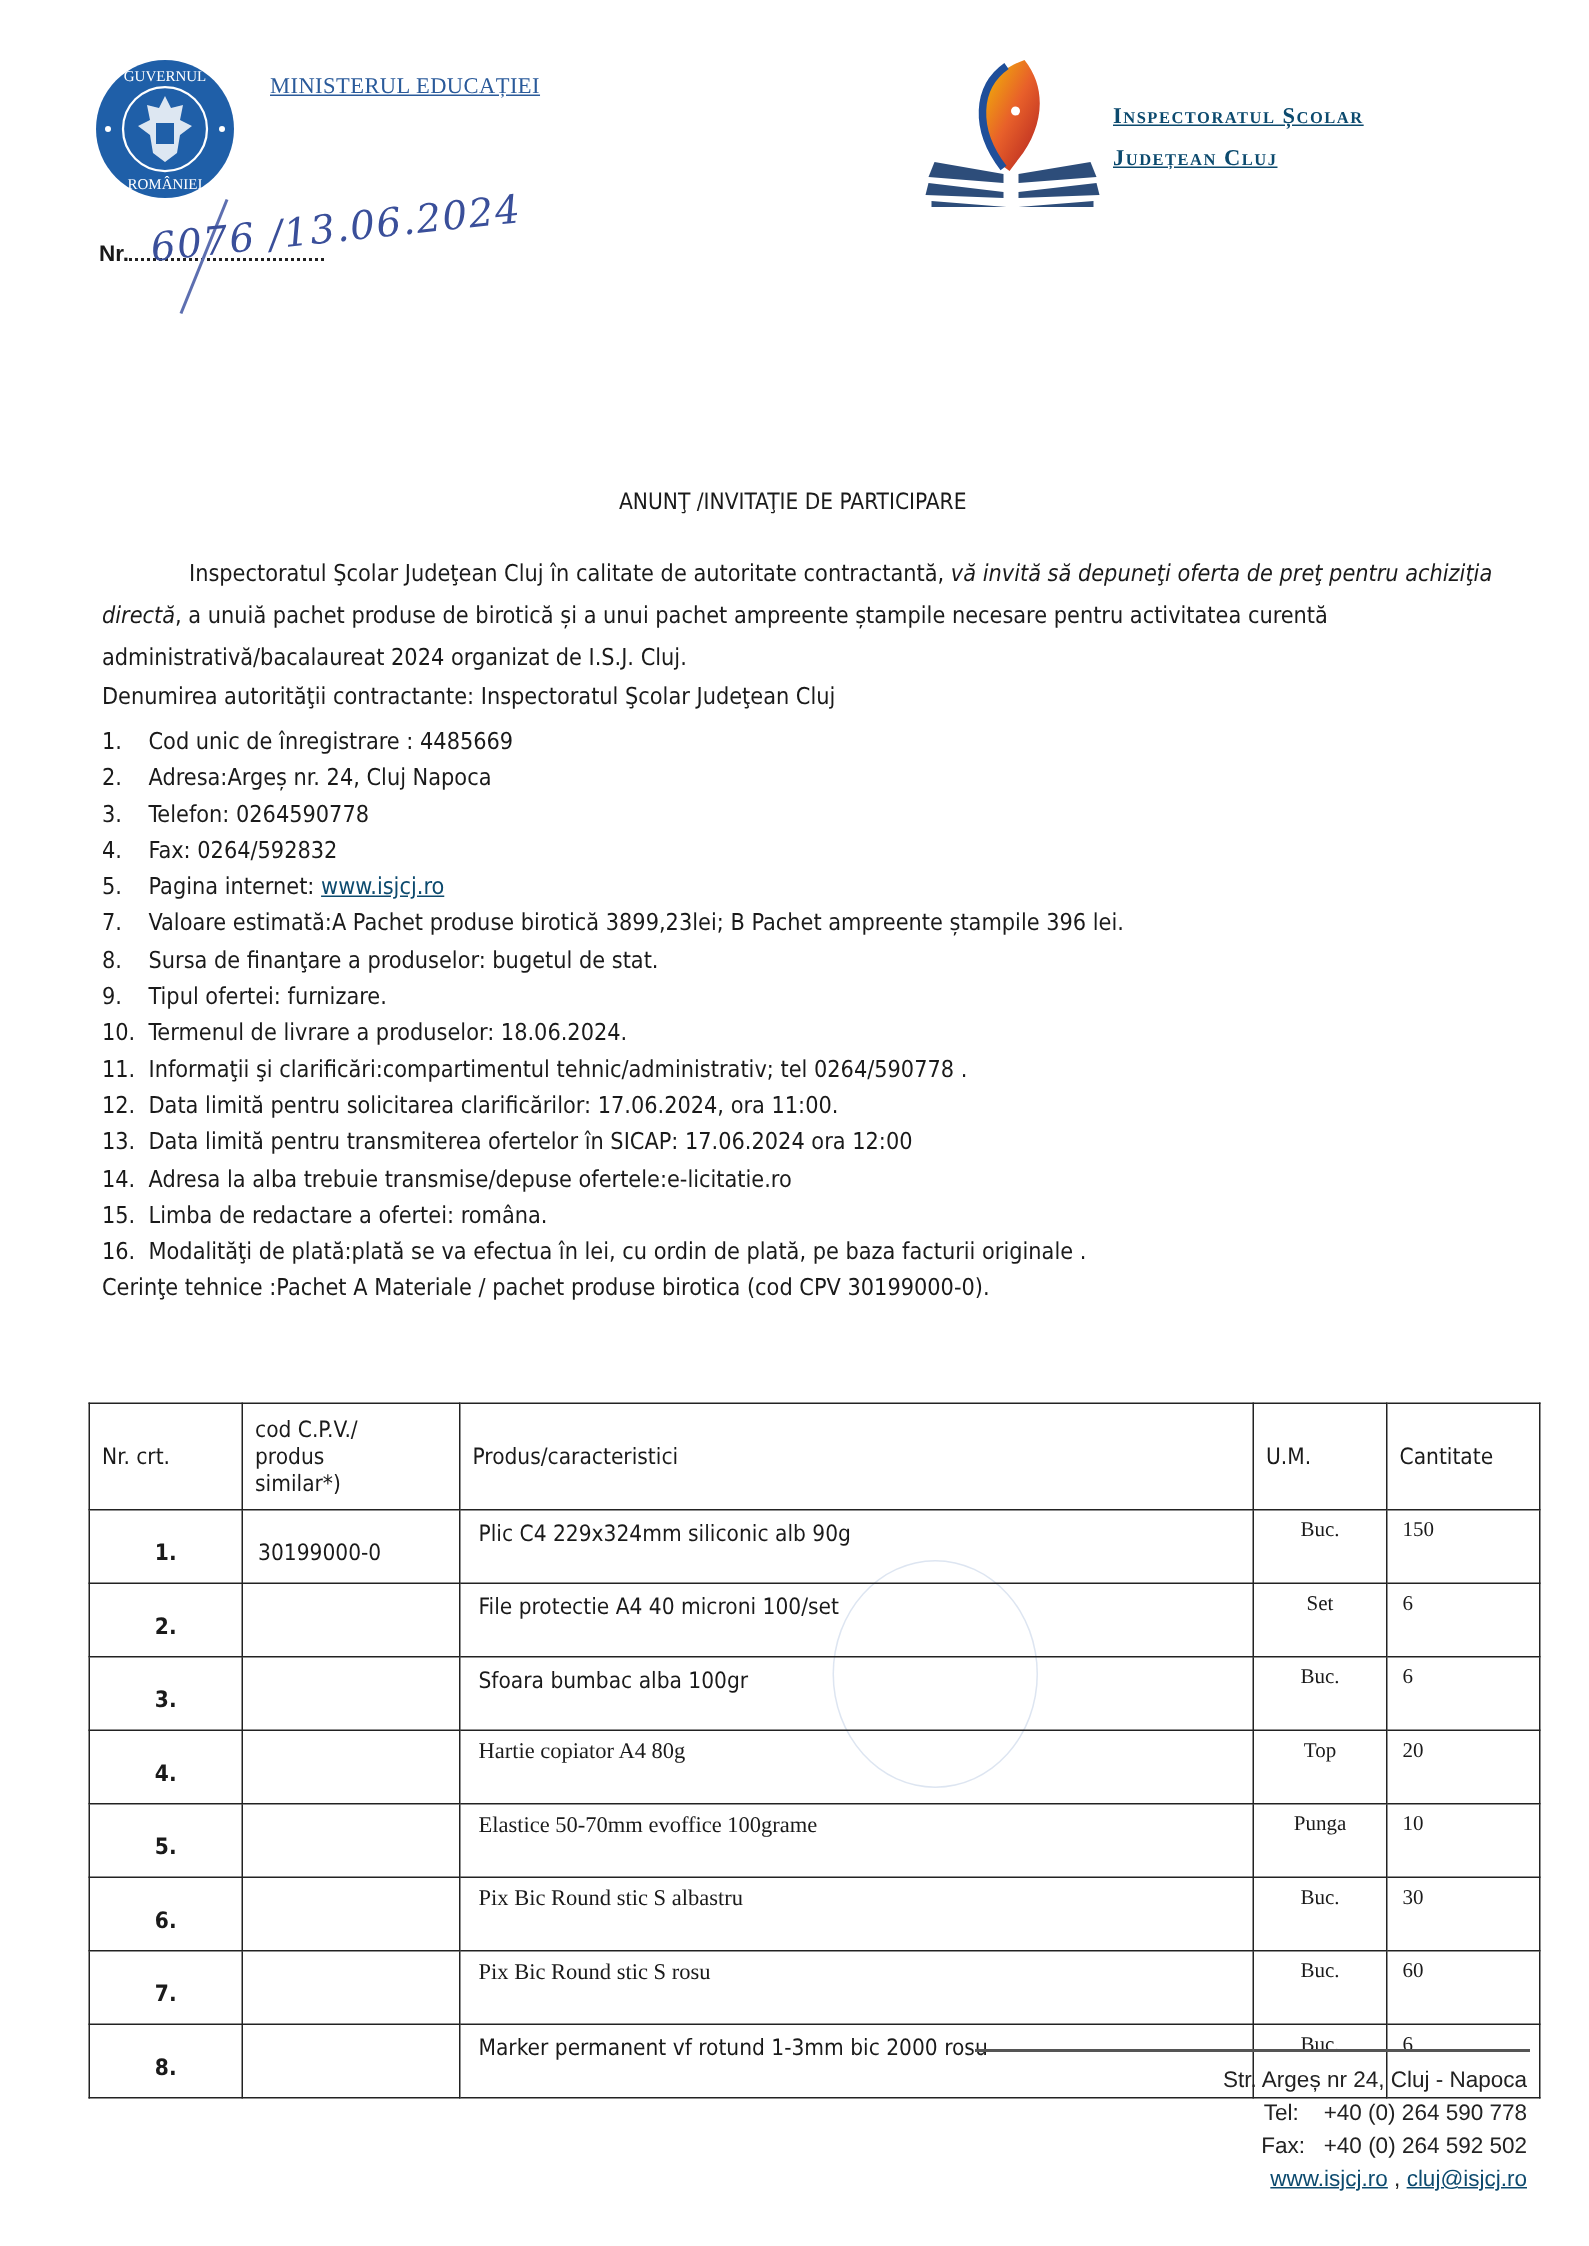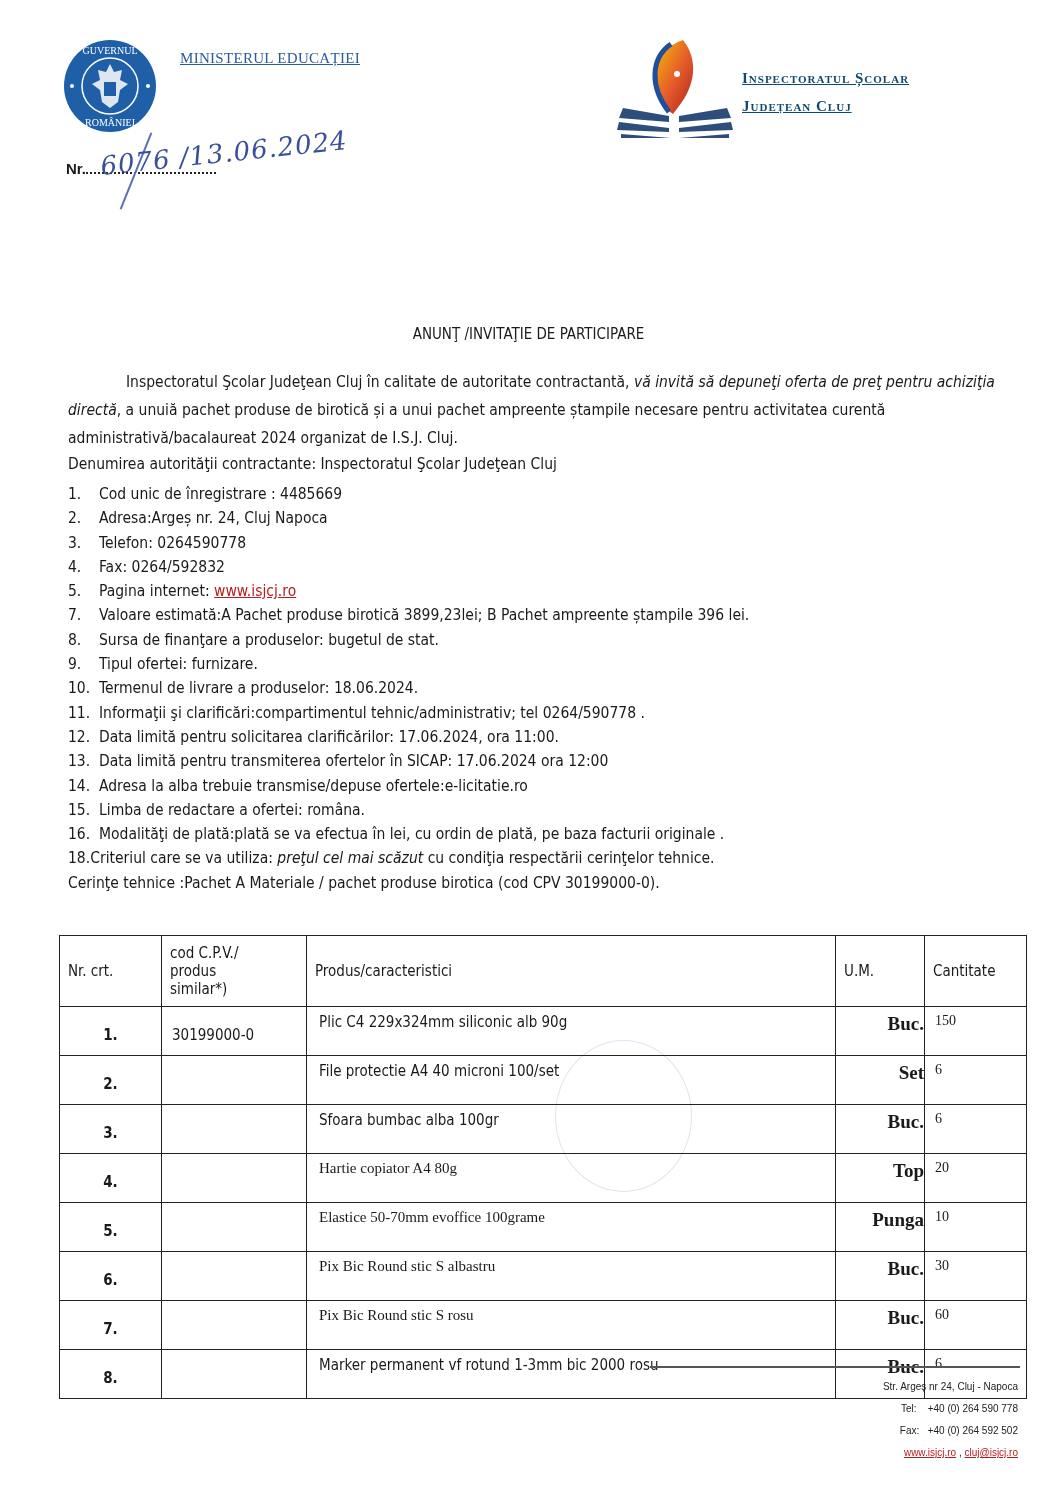--- a/index.html
+++ b/index.html
@@ -21,42 +21,42 @@
   
   .title { left: 0; width: 1057px; top: 325px; text-align: center; font-size: 15px; }
   .para { left: 68px; width: 930px; top: 368px; font-size: 15.5px; line-height: 28px; }
   .para .indent { display: inline-block; width: 58px; }
   .para i { font-style: italic; }
   .denumire { left: 68px; top: 455px; font-size: 15.5px; }
   .list { left: 68px; top: 482px; font-size: 15.5px; line-height: 24.3px; }
   .list .item { white-space: nowrap; }
   .list .num { display: inline-block; width: 31px; }
   .list .sub { padding-left: 36px; }
-  .link { color: #b91c1c; text-decoration: underline; }
+  .link { color: #0c4a6e; text-decoration: underline; }
 
   
   table.req { position: absolute; left: 59px; top: 935px; width: 968px; border-collapse: collapse; font-size: 15px; }
   table.req th, table.req td { border: 1.5px solid #222; vertical-align: top; padding: 0; }
   table.req th { font-weight: normal; height: 70px; vertical-align: middle; text-align: left; padding-left: 8px; }
   table.req td { height: 40px; }
   .c-nr { width: 93px; }
   .c-cpv { width: 136px; }
   .c-prod { width: 520px; }
   .c-um { width: 80px; }
   .c-qty { width: auto; }
   td.nr { text-align: center; vertical-align: middle !important; font-weight: bold; padding-top: 8px !important; }
   td.cpv { vertical-align: middle !important; padding-left: 10px !important; padding-top: 8px !important; }
   td.prod { padding: 6px 0 0 12px !important; }
   td.prod.tnr { font-family: "Liberation Serif", serif; }
-  td.um { font-family: "Liberation Serif", serif; text-align: right; padding-top: 6px !important; font-size: 19px; font-weight: bold; }
+  td.um { font-family: "Liberation Serif", serif; text-align: center; padding-top: 6px !important; font-size: 14px; }
   td.qty { font-family: "Liberation Serif", serif; padding: 6px 0 0 10px !important; font-size: 14px; }
 
   
   .foot-line { left: 650px; top: 1366px; width: 370px; height: 2px; background: #555; }
-  .footer { right: 41px; top: 1376px; text-align: right; font-size: 10px; line-height: 22px; color: #222; }
+  .footer { right: 41px; top: 1376px; text-align: right; font-size: 15px; line-height: 22px; color: #222; }
   .stamp { left: 555px; top: 1040px; width: 135px; height: 150px; border: 1px solid rgba(120,150,200,0.25); border-radius: 50%; }
 </style>
 </head>
 <body>
 
 <div class="abs gov-seal">
   <svg width="96" height="96" viewBox="0 0 96 96">
     <circle cx="48" cy="48" r="46" fill="#1f5fa8"></circle>
     <circle cx="48" cy="48" r="28" fill="none" stroke="#ffffff" stroke-width="1.5"></circle>
     <path d="M48 26 L52 34 L60 32 L58 42 L66 46 L58 52 L56 64 L48 70 L40 64 L38 52 L30 46 L38 42 L36 32 L44 34 Z" fill="#ffffff" opacity="0.85"></path>
@@ -116,21 +116,20 @@
   <div class="item"><span class="num">7.</span><span>Valoare estimată:A Pachet produse birotică 3899,23lei; B Pachet ampreente ștampile 396 lei.</span></div>
   <div class="item"><span class="num">8.</span><span>Sursa de finanţare a produselor: bugetul de stat.</span></div>
   <div class="item"><span class="num">9.</span><span>Tipul ofertei: furnizare.</span></div>
   <div class="item"><span class="num">10.</span><span>Termenul de livrare a produselor: 18.06.2024.</span></div>
   <div class="item"><span class="num">11.</span><span>Informaţii şi clarificări:compartimentul tehnic/administrativ; tel 0264/590778 .</span></div>
   <div class="item"><span class="num">12.</span><span>Data limită pentru solicitarea clarificărilor: 17.06.2024, ora 11:00.</span></div>
   <div class="item"><span class="num">13.</span><span>Data limită pentru transmiterea ofertelor în SICAP: 17.06.2024  ora 12:00</span></div>
   <div class="item"><span class="num">14.</span><span>Adresa la alba trebuie transmise/depuse ofertele:e-licitatie.ro</span></div>
   <div class="item"><span class="num">15.</span><span>Limba de redactare a ofertei: româna.</span></div>
   <div class="item"><span class="num">16.</span><span>Modalităţi de plată:plată se va efectua în lei, cu ordin de plată, pe baza facturii originale .</span></div>
-  <div class="item"><span>18.Criteriul care se va  utiliza: </span><i>preţul cel mai scăzut</i><span> cu condiţia respectării cerinţelor tehnice.</span></div>
   <div class="item">Cerinţe tehnice :Pachet A Materiale / pachet produse birotica  (cod CPV 30199000-0).</div>
 </div>
 
 <div class="abs stamp"></div>
 
 <table class="req narrow">
   <thead>
     <tr>
       <th class="c-nr">Nr. crt.</th>
       <th class="c-cpv">

